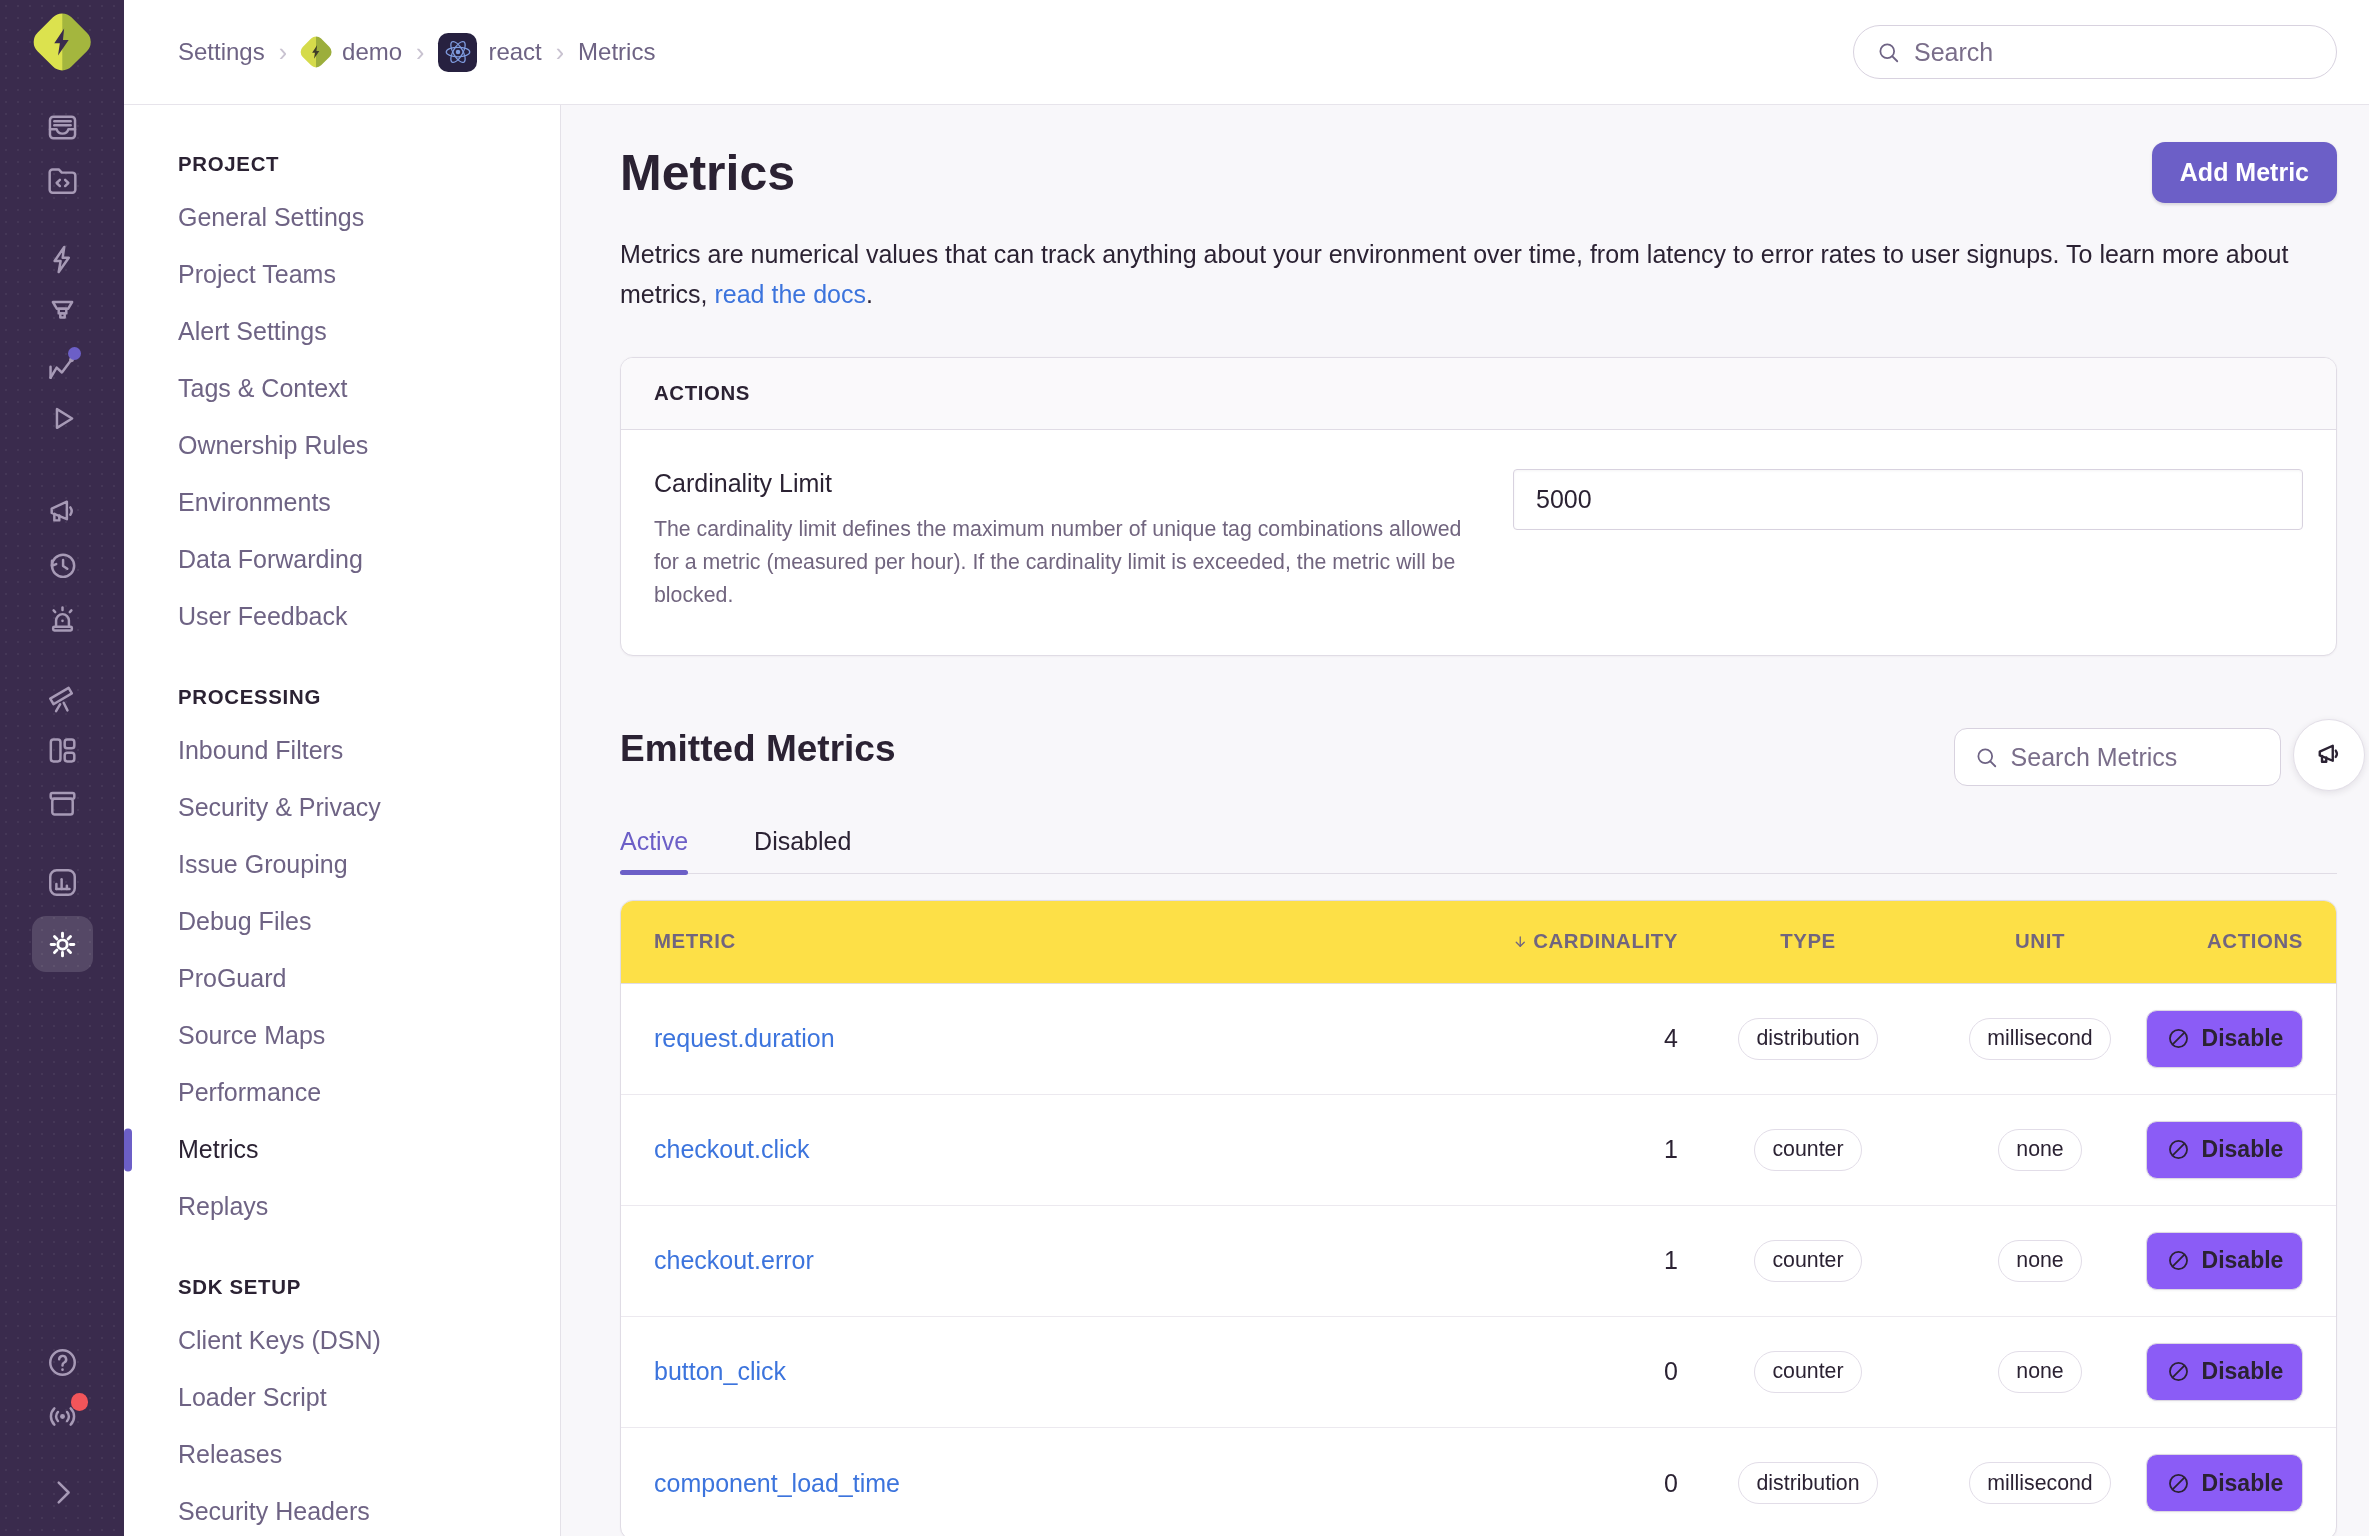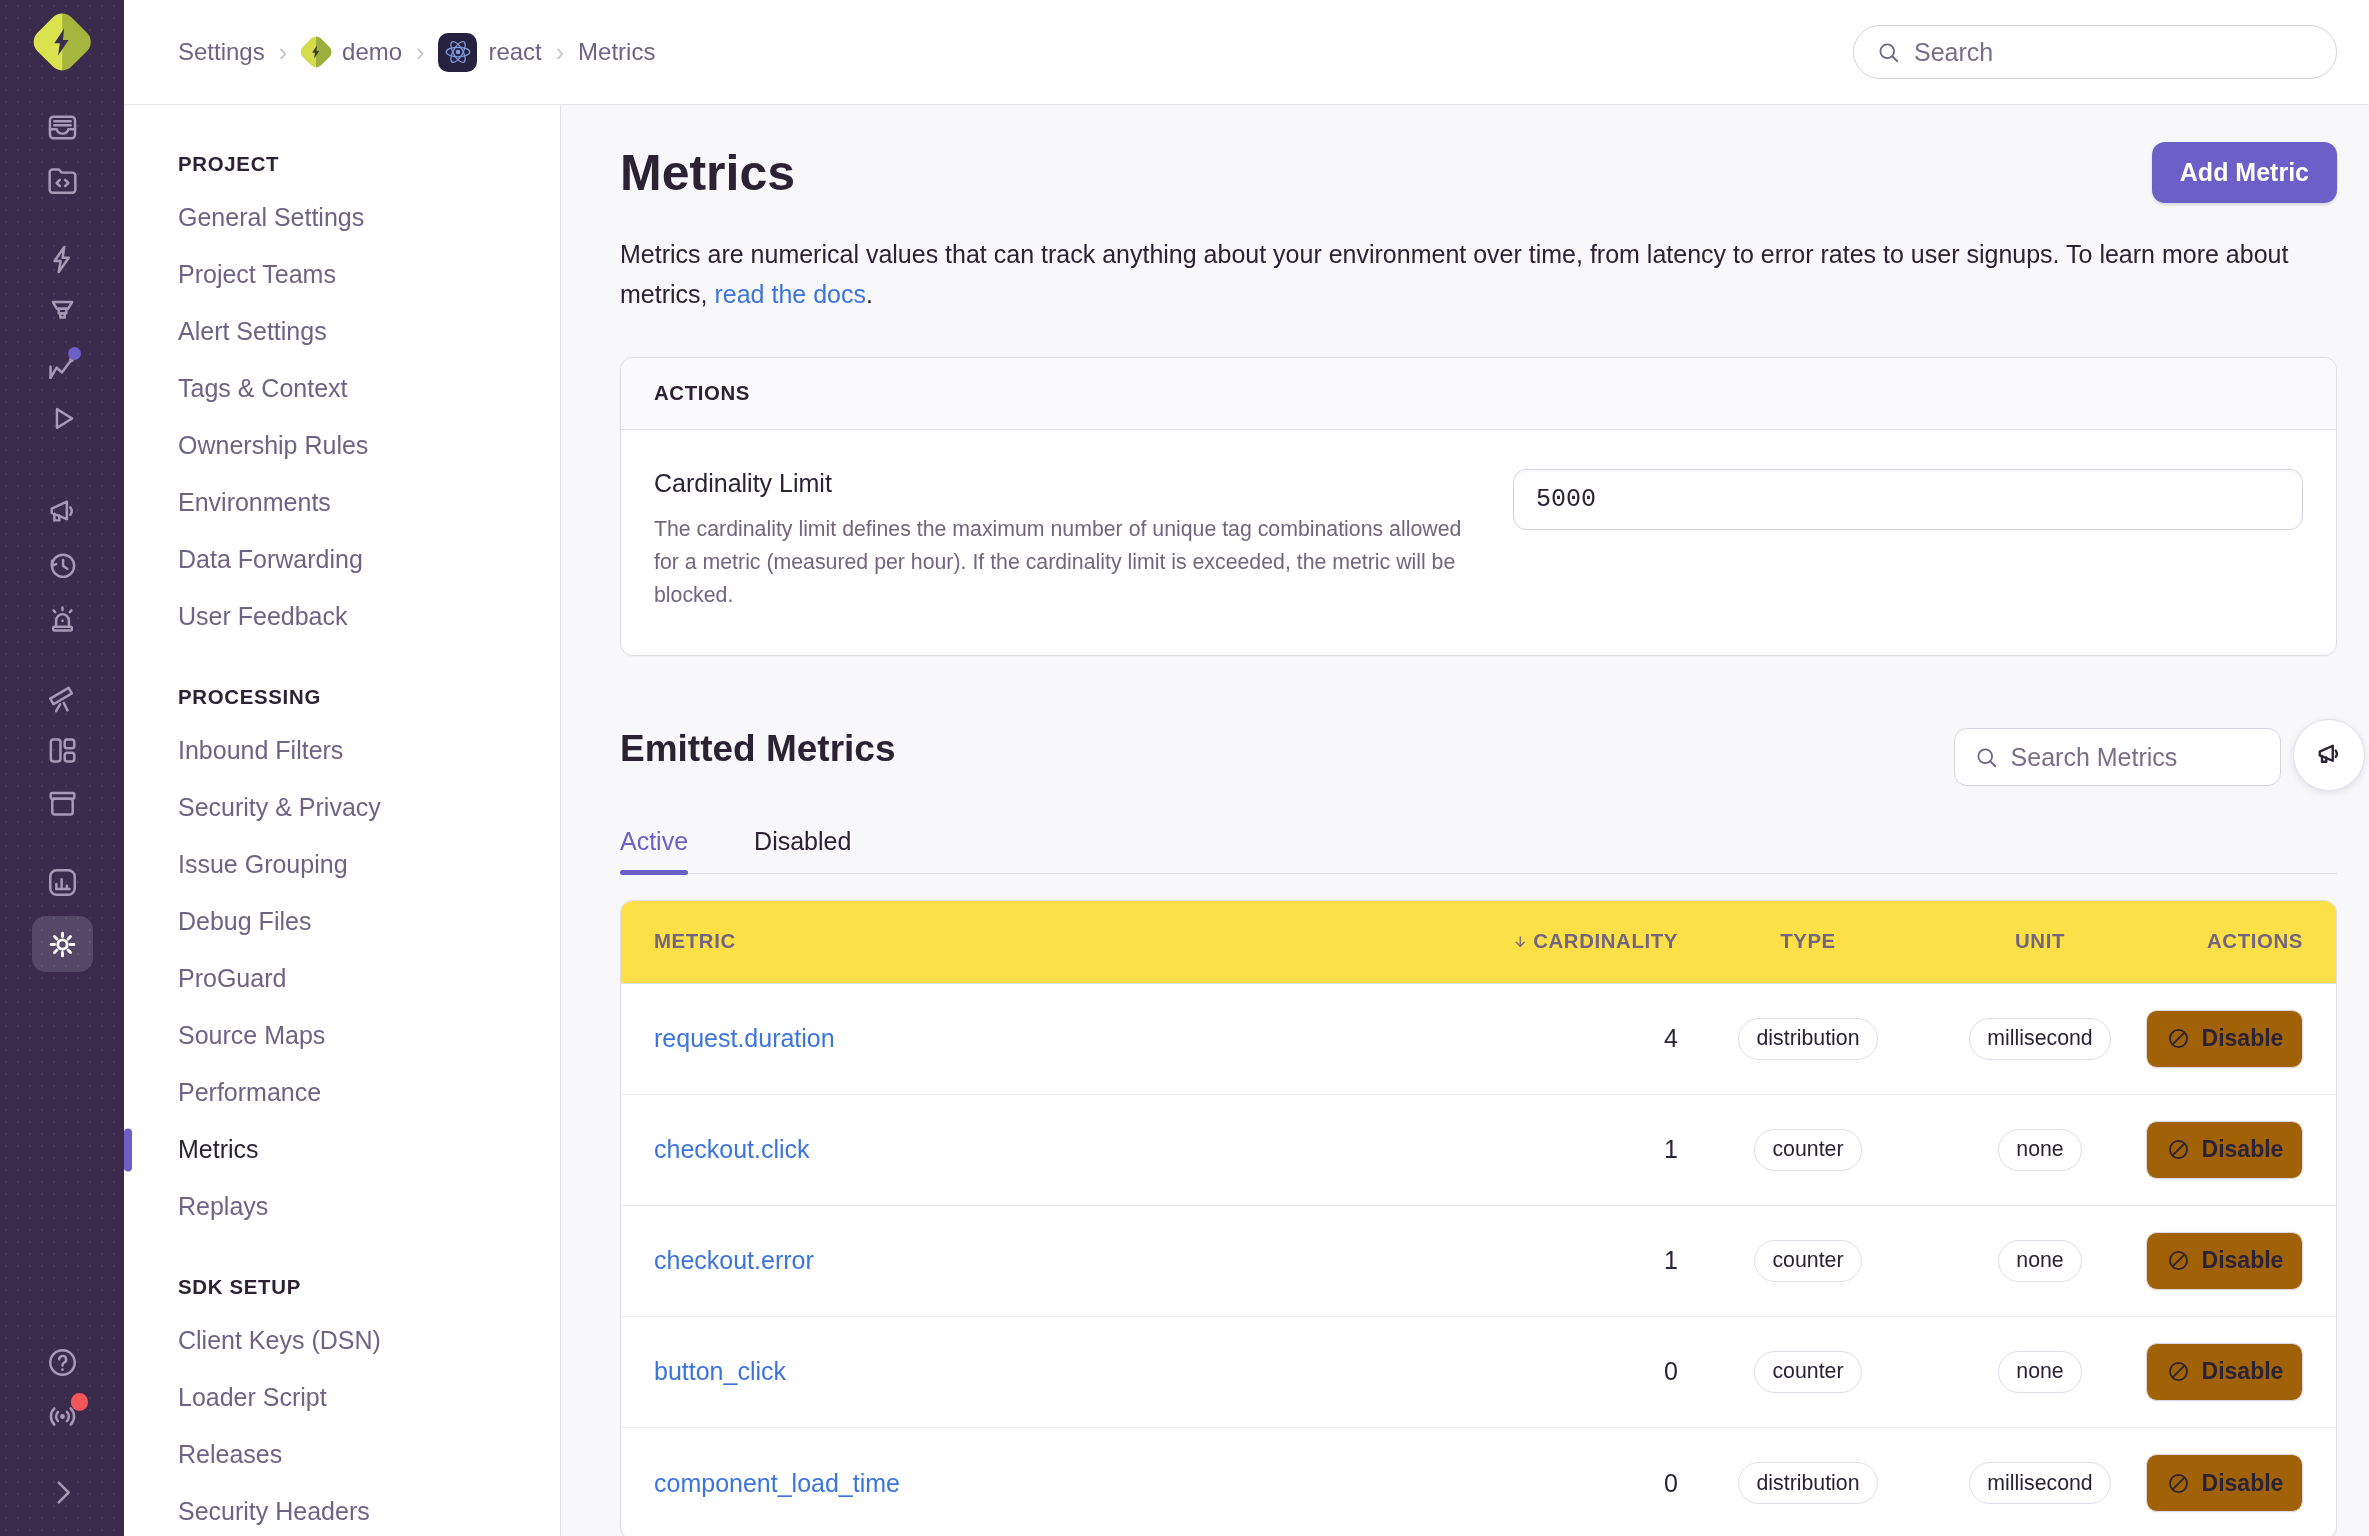--- a/index.html
+++ b/index.html
@@ -73,22 +73,22 @@
   .desc a { color:#3C74DD; text-decoration:none; cursor:pointer; }
 
   .panel { background:#fff; border:0.9px solid #E0DCE5; border-radius:13px;
     box-shadow:0 0.9px 1.9px rgba(43,34,51,0.04); }
   .limits { margin-top:43px; overflow:hidden; }
   .panel-head { background:#FAF9FB; border-bottom:0.9px solid #E0DCE5; padding:24px 33px;
     font-size:20.4px; font-weight:700; letter-spacing:0.6px; color:#2B2233; }
   .limits-body { display:flex; align-items:flex-start; justify-content:space-between; padding:39px 33px 43px; }
   .field-label { font-size:25px; font-weight:500; color:#2B2233; margin-bottom:15px; }
   .field-help { font-size:21.3px; line-height:1.55; color:#71657F; max-width:835px; }
-  .limit-input { width:790px; height:61px; border:1.9px solid #D8D2DF; border-radius:13px;
-    font-size:25px; font-family:Liberation Mono, monospace; color:#2B2233; padding:12px 22px; outline:none;
+  .limit-input { width:790px; height:61px; border:1.9px solid #D8D2DF; border-radius:4px;
+    font-size:25px; font-family:Liberation Sans, sans-serif; color:#2B2233; padding:12px 22px; outline:none;
     box-shadow:inset 0 0.9px 2.8px rgba(43,34,51,0.05); }
 
   .emitted-row { margin-top:72px; display:flex; align-items:flex-start; justify-content:space-between; position:relative; }
   .h2 { font-size:37px; font-weight:700; color:#2B2233; }
   .search-box { width:327px; height:58px; border:1.9px solid #D8D2DF; border-radius:13px; background:#fff;
     display:flex; align-items:center; gap:12px; padding:0 18.6px; margin-right:56px; }
   .fab { position:absolute; right:-28px; top:-9.3px; width:72px; height:72px; border-radius:50%;
     background:#fff; border:1.9px solid #E3DFE8; box-shadow:0 1.9px 7.4px rgba(43,34,51,0.10);
     display:flex; align-items:center; justify-content:center; cursor:pointer; color:#2B2233; }
   .fab svg { width:30px; height:30px; }
@@ -106,21 +106,21 @@
   .th.right { justify-content:flex-end; } .th.center { justify-content:center; }
   .th svg { width:22px; height:22px; margin-right:3.7px; }
   .row { height:111px; border-bottom:0.9px solid #ECE9EF; }
   .row:last-child { border-bottom:none; }
   .td { display:flex; align-items:center; }
   .td.right { justify-content:flex-end; } .td.center { justify-content:center; }
   .metric-link { font-size:25px; color:#3C74DD; text-decoration:none; cursor:pointer; }
   .card-num { font-size:25px; color:#2B2233; }
   .pill { border:1.9px solid #E2DDE8; border-radius:927px; padding:7.4px 17.6px; font-size:21.3px; color:#2B2233; background:#fff; white-space:nowrap; }
   .disable-btn { display:flex; align-items:center; gap:11px; height:58px; padding:0 18.6px;
-    border:1.9px solid #DDD8E3; border-radius:11px; background:#a16207; font-family:inherit;
+    border:1.9px solid #DDD8E3; border-radius:11px; background:#8b5cf6; font-family:inherit;
     font-size:23px; font-weight:700; color:#2B2233; cursor:pointer; box-shadow:0 0.9px 1.9px rgba(43,34,51,0.05); }
   .disable-btn svg { width:25px; height:25px; }
 
   svg.ic { fill:none; stroke:currentColor; stroke-width:1.7; stroke-linecap:round; stroke-linejoin:round; }
 </style>
 </head>
 <body>
 
 <div class="app">
 

